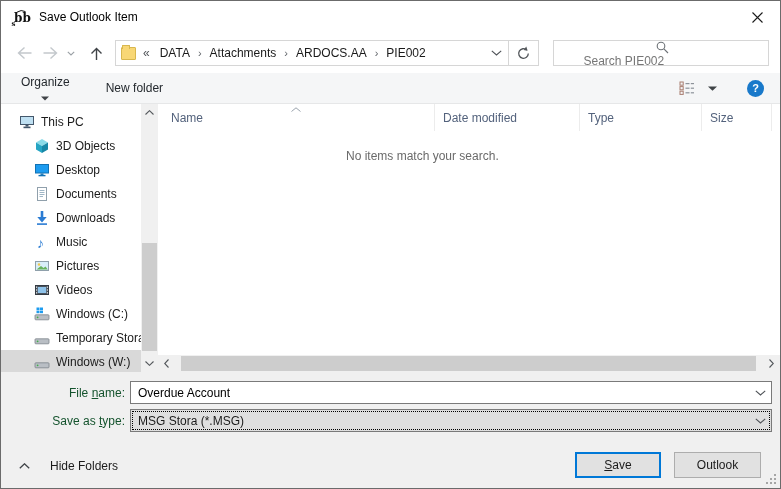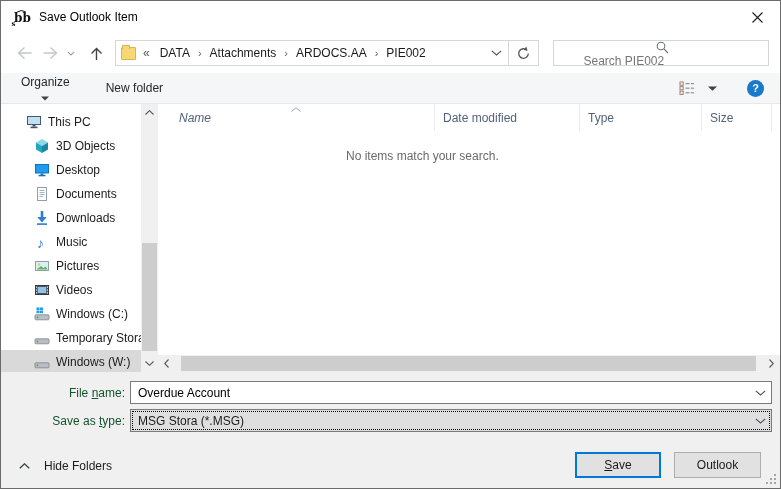--- a/index.html
+++ b/index.html
@@ -38,36 +38,36 @@
   
   .cmdbar { height:31px; background:#f5f6f7; border-bottom:1px solid #e6e7e8; display:flex; align-items:center; padding-left:20px; color:#24292e; }
   .cmd-btn { display:flex; align-items:center; gap:7px; cursor:pointer;flex-direction:column; }
   .newfolder-btn { margin-left:36px; }
   .views-btn { margin-left:auto; display:flex; align-items:center; gap:13px; cursor:pointer; }
   .help-btn { margin:0 16px 0 30px; width:17px; height:17px; border-radius:50%; background:#1979ca; color:#fff; font-weight:bold; font-size:11px; line-height:17px; text-align:center; cursor:pointer; }
 
   
   .content { height:268px; display:flex; background:#fff; overflow:hidden; }
   .sidebar { width:140px; padding-top:6px; overflow:hidden; flex:0 0 auto; }
-  .side-item { height:24px; display:flex; align-items:center; gap:6px; padding-left:25px; white-space:nowrap; cursor:pointer; }
+  .side-item { height:24px; display:flex; align-items:center; gap:6px; padding-left:18px; white-space:nowrap; cursor:pointer; }
   .side-item.child { padding-left:33px; }
   .side-item.selected { background:#d9d9d9;align-items:center; }
   .side-item svg { flex:0 0 auto; }
   .side-label { overflow:hidden; }
 
   .vscroll { width:17px; background:#f0f0f0; position:relative; flex:0 0 auto; }
   .vscroll .arrow { position:absolute; left:0; width:17px; height:17px; display:flex; align-items:center; justify-content:center; cursor:pointer; }
   .vscroll .arrow.up { top:0; }
   .vscroll .arrow.down { bottom:0; }
   .vscroll .thumb { position:absolute; left:1px; width:15px; top:52%; height:40%; background:#cdcdcd; cursor:pointer; }
 
   .main { flex:1; position:relative; background:#fff; overflow:hidden; }
   .col-headers { height:27px; display:flex; color:#53627c; position:relative; }
   .colh { display:flex; align-items:center; padding-left:8px; cursor:pointer; }
-  .colh.name { width:276px; padding-left:21px;font-style:italic; }
+  .colh.name { width:276px; padding-left:13px; }
   .colh.date { width:145px; border-left:1px solid #ececec; }
   .colh.type { width:122px; border-left:1px solid #ececec; }
   .colh.size { width:70px; border-left:1px solid #ececec; }
   .colh.filler { flex:1; border-left:1px solid #ececec; }
   .sort-caret { position:absolute; left:133px; top:3px; }
   .empty-msg { position:absolute; left:188px; top:45px; color:#6a6a6a; }
 
   .hscroll { position:absolute; left:0; right:0; bottom:0; height:17px; background:#f0f0f0; display:flex; }
   .hscroll .arrow { width:17px; height:17px; display:flex; align-items:center; justify-content:center; flex:0 0 auto; cursor:pointer; }
   .hscroll .track { flex:1; position:relative; }
@@ -79,21 +79,21 @@
   .field-label u { text-decoration:underline; }
   .fn-label { top:14px; }
   .st-label { top:42px; }
   .combo { position:absolute; left:129px; right:8px; height:23px; border:1px solid #7a7a7a; display:flex; align-items:center; }
   .fn-combo { top:9px; background:#fff; }
   .fn-combo input { flex:1; border:none; outline:none; font:inherit; padding-left:7px; background:transparent; color:#000; }
   .st-combo { top:37px; background:#dfdfdf; outline:1px dotted #000; outline-offset:-3px; padding-left:7px; cursor:pointer; }
   .st-value { flex:1; }
   .combo .drop { width:22px; display:flex; align-items:center; justify-content:center; align-self:stretch; cursor:pointer; }
 
-  .hide-folders { position:absolute; left:18px; top:84px; height:20px; display:flex; align-items:center; gap:14px; cursor:pointer; }
+  .hide-folders { position:absolute; left:18px; top:84px; height:20px; display:flex; align-items:center; gap:20px; cursor:pointer; }
   .btn { position:absolute; top:80px; height:26px; background:#e1e1e1; display:flex; align-items:center; justify-content:center; cursor:pointer; }
   .btn.save { left:574px; width:86px; border:2px solid #0078d7; }
   .btn.cancel { left:673px; width:87px; border:1px solid #adadad; }
   .btn u { text-decoration:underline; }
   .grip { position:absolute; right:3px; bottom:3px; }
 </style>
 </head>
 <body>
 
 <div class="window">

